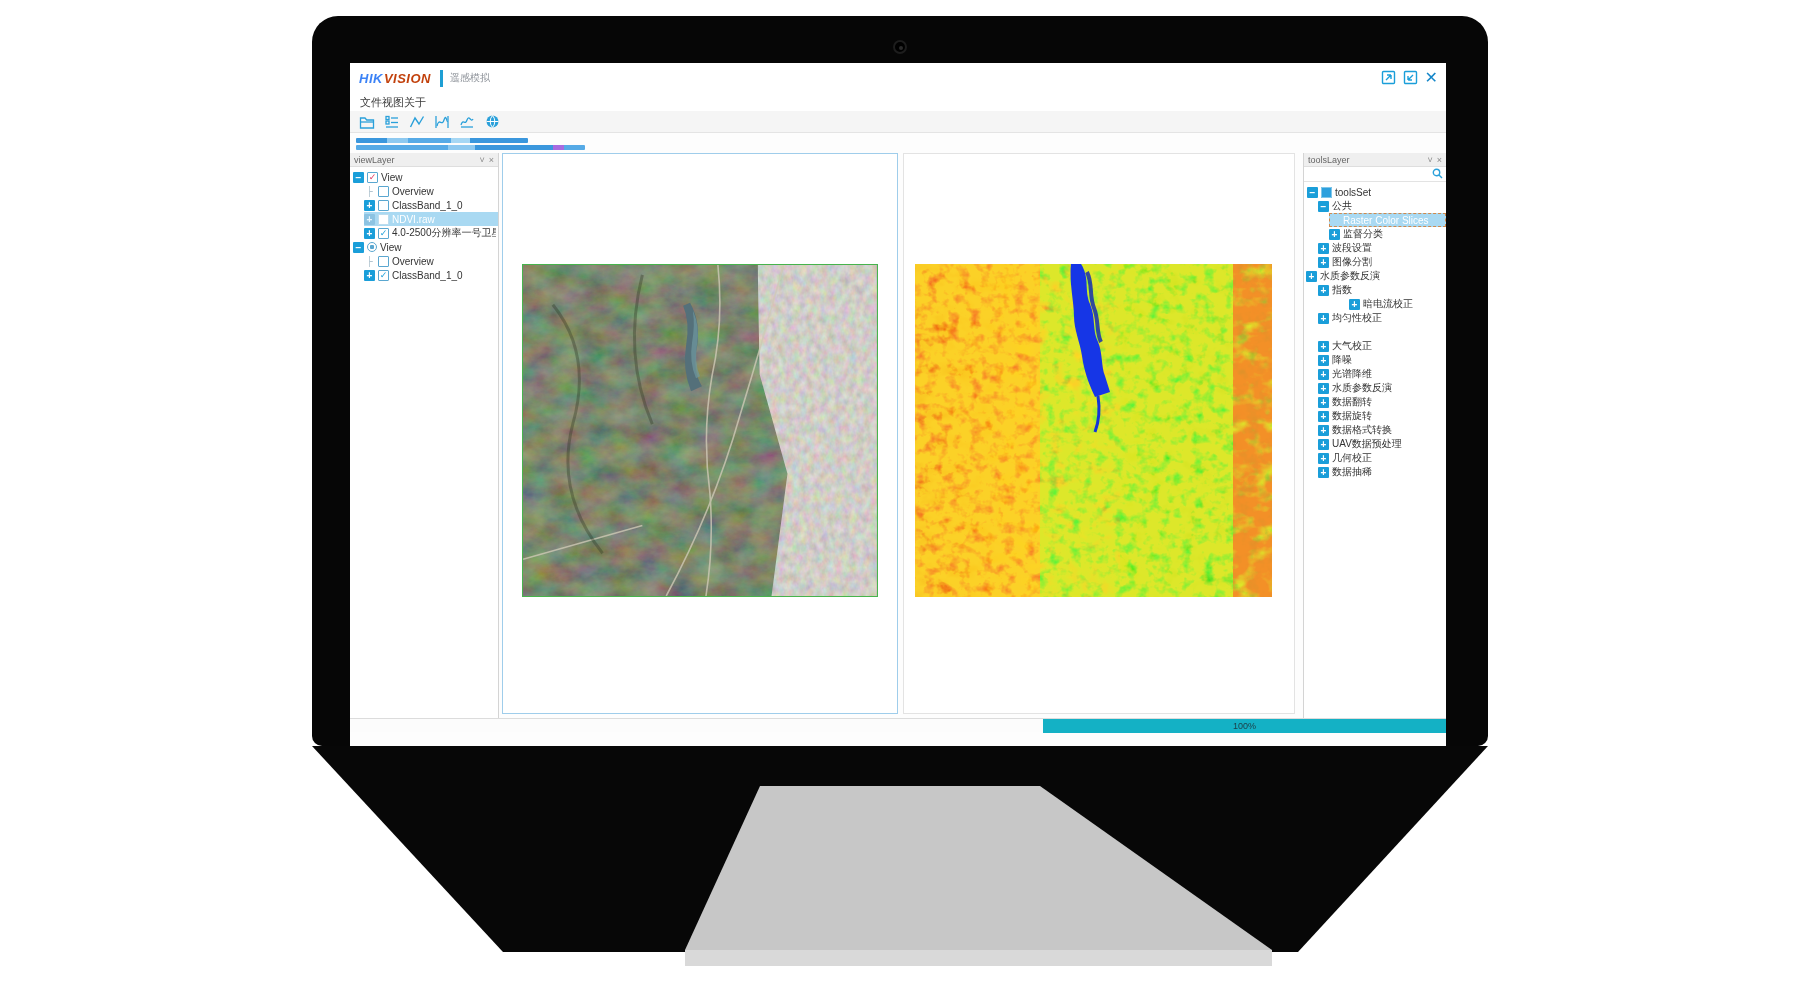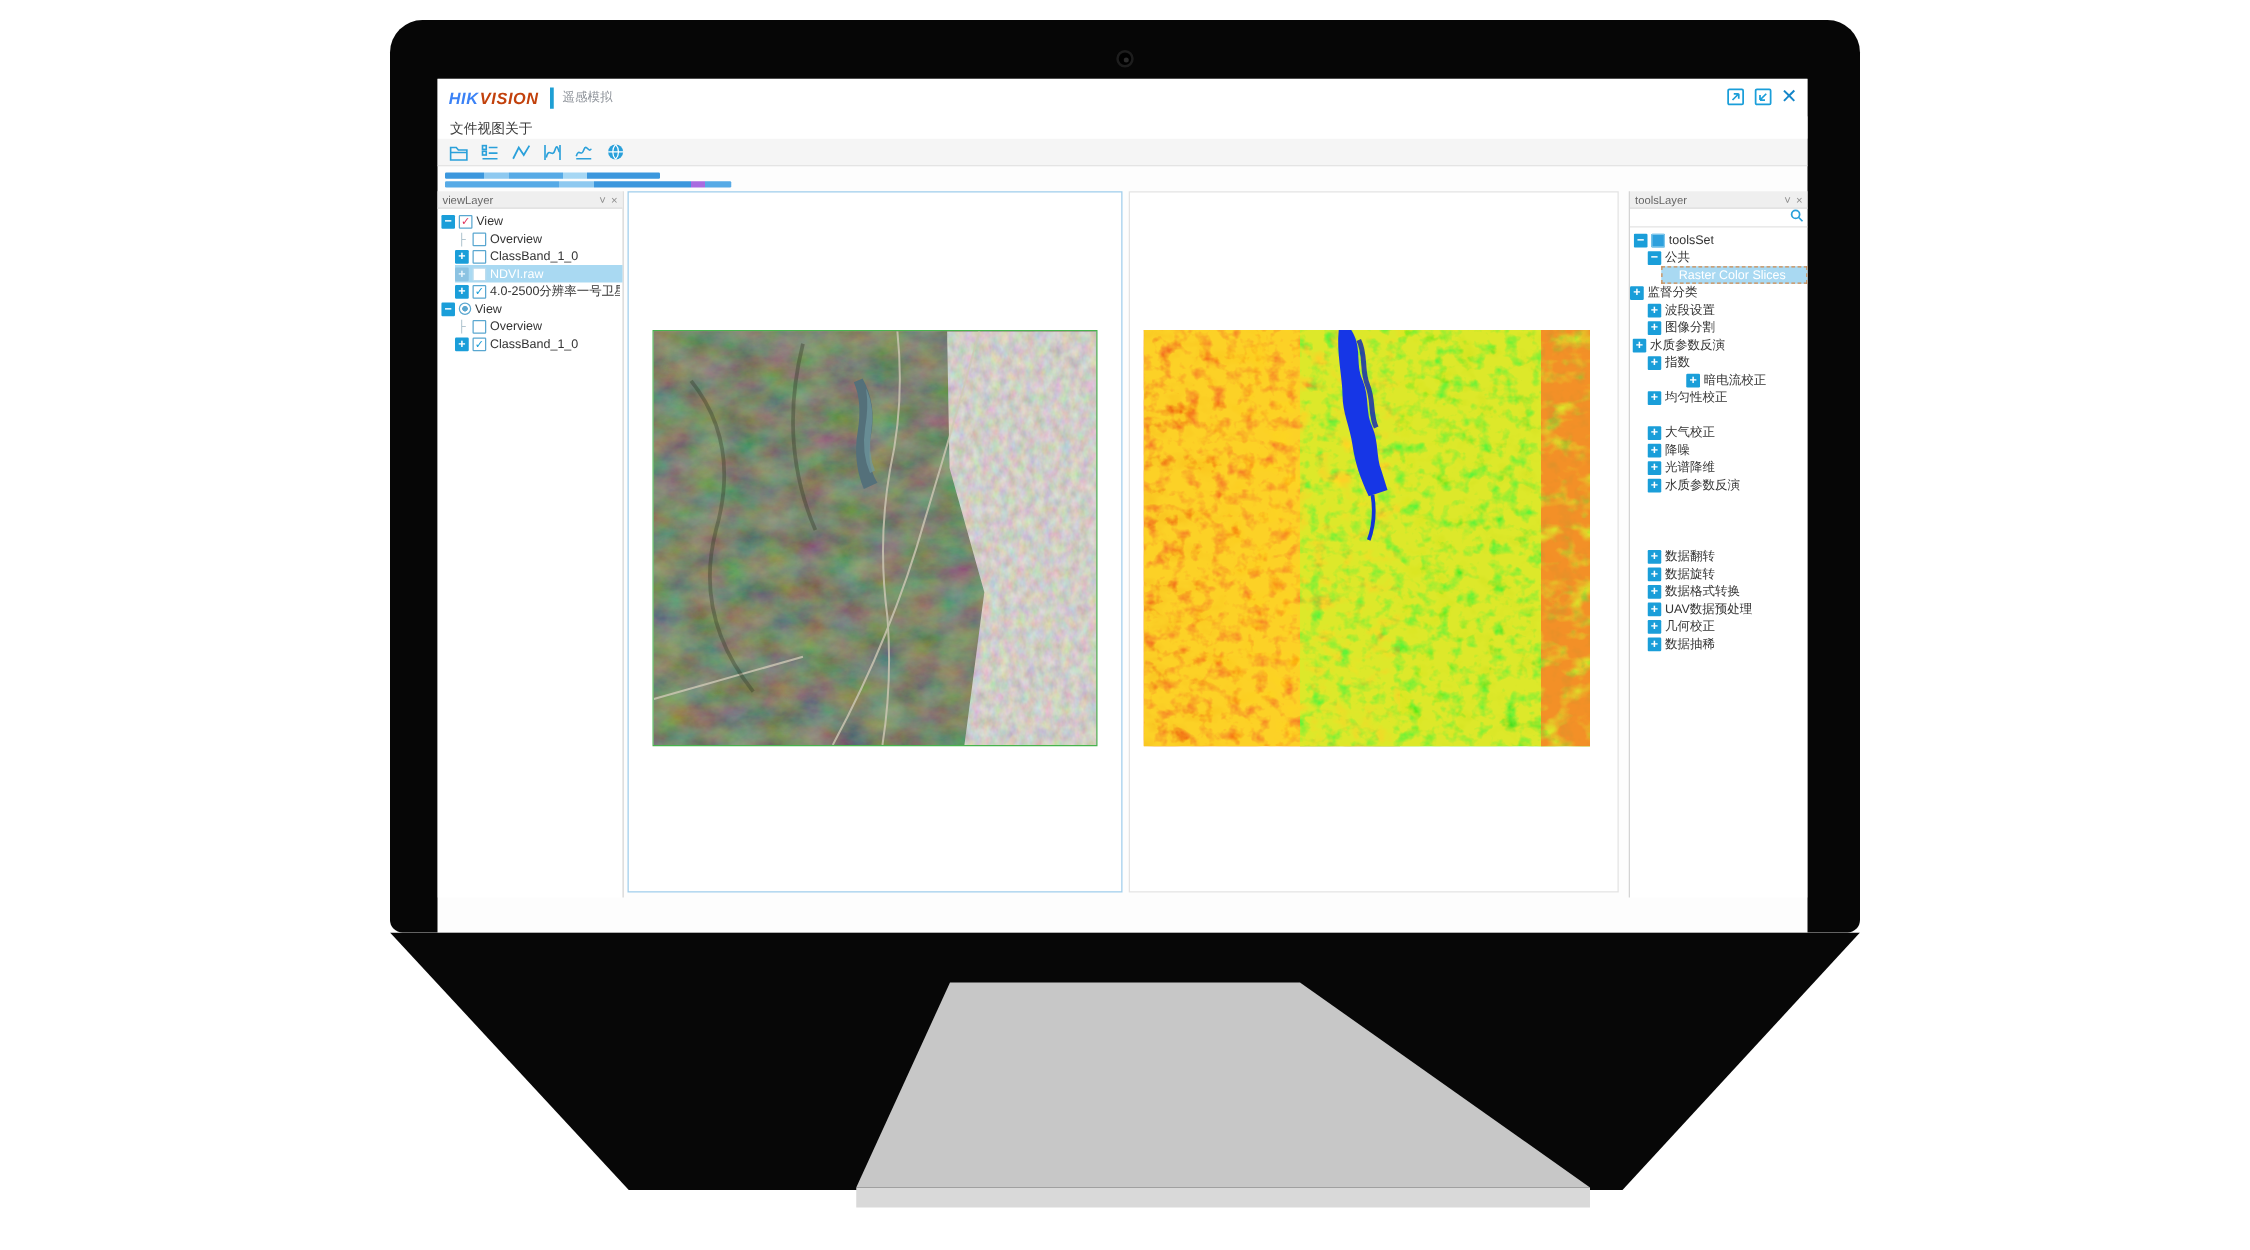--- a/index.html
+++ b/index.html
@@ -339,21 +339,21 @@
           <div class="trow" style="margin-left: 14px;">
             <span class="exp exp-minus"></span>
 
             <span class="lbl">公共</span>
           </div>
           <div class="trow selected" style="margin-left: 25px;">
             <span class="exp exp-none"></span>
 
             <span class="lbl">Raster Color Slices</span>
           </div>
-          <div class="trow" style="">
+          <div class="trow" style="margin-left: 25px;">
             <span class="exp exp-plus"></span>
 
             <span class="lbl">监督分类</span>
           </div>
           <div class="trow" style="margin-left: 14px;">
             <span class="exp exp-plus"></span>
 
             <span class="lbl">波段设置</span>
           </div>
           <div class="trow" style="margin-left: 14px;">
@@ -394,21 +394,21 @@
           <div class="trow" style="margin-left: 14px;">
             <span class="exp exp-plus"></span>
 
             <span class="lbl">光谱降维</span>
           </div>
           <div class="trow" style="margin-left: 14px;">
             <span class="exp exp-plus"></span>
 
             <span class="lbl">水质参数反演</span>
           </div>
-          <div class="trow" style="margin-left: 14px; margin-top: 43px;">
+          <div class="trow" style="margin-left: 14px;">
             <span class="exp exp-plus"></span>
 
             <span class="lbl">数据翻转</span>
           </div>
           <div class="trow" style="margin-left: 14px;">
             <span class="exp exp-plus"></span>
 
             <span class="lbl">数据旋转</span>
           </div>
           <div class="trow" style="margin-left: 14px;">
@@ -427,15 +427,20 @@
             <span class="lbl">几何校正</span>
           </div>
           <div class="trow" style="margin-left: 14px;">
             <span class="exp exp-plus"></span>
 
             <span class="lbl">数据抽稀</span>
           </div>
         </div>
     </div>
 
+    <div class="statusbar">
+      <div class="status-progress">
+        <span>100%</span>
+      </div>
+    </div>
 
   </div>
 </div>
 
 </body></html>

